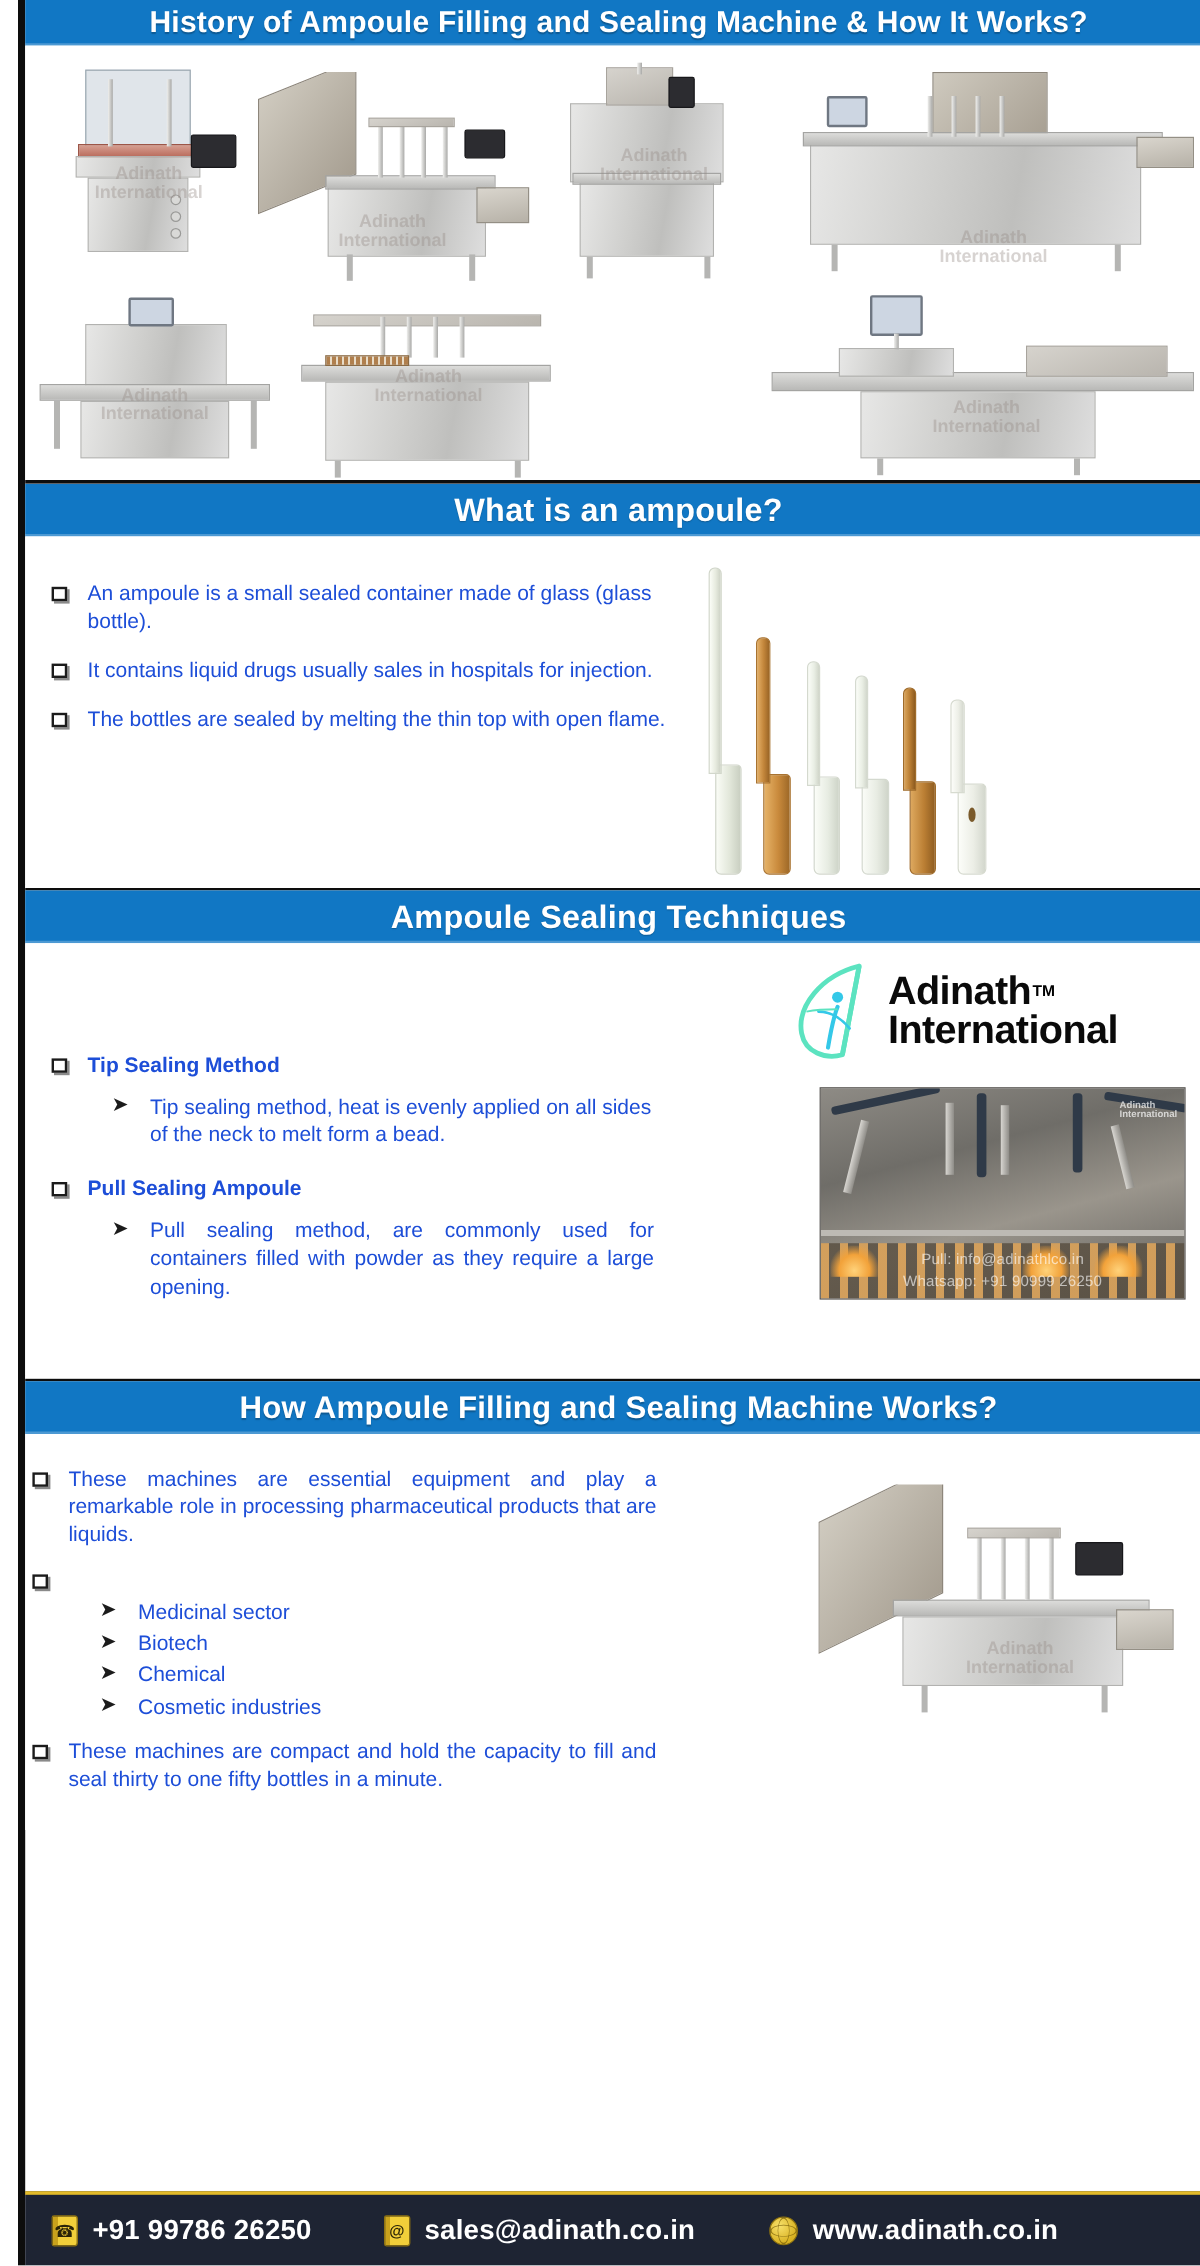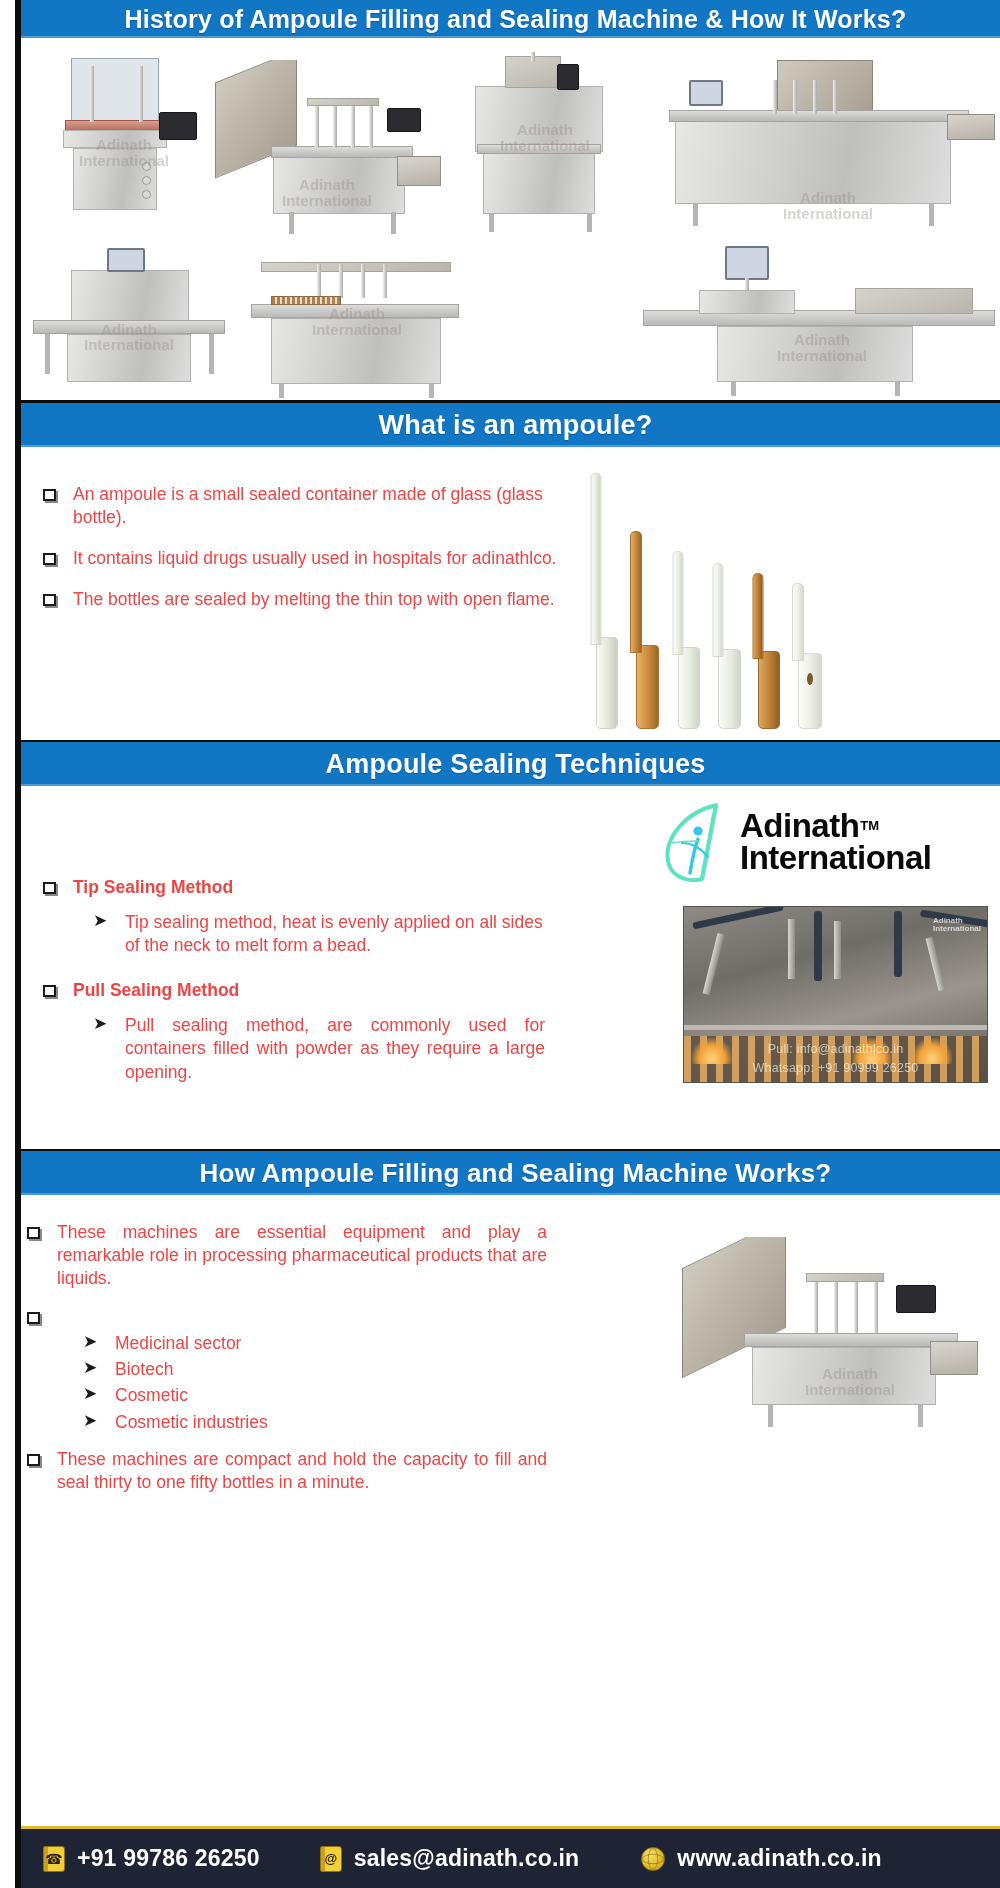--- a/index.html
+++ b/index.html
@@ -81,21 +81,21 @@
   .bullet-row { display: flex; align-items: flex-start; margin-bottom: 18px; }
   .sq {
     flex: 0 0 auto; width: 13px; height: 12px; margin: 6px 17px 0 0;
     border: 2px solid #1b1b1b; background:#ffffff;
     box-shadow: 2px 2px 0 #8a8a8a;
   }
   .arrow {
     flex: 0 0 auto; width: 16px; margin: 1px 16px 0 0;
     color:#1b1b1b; font-size: 17px; line-height: 1;
   }
-  .btxt { font-size: 17.5px; line-height: 1.32; color: #ef4444; }
+  .btxt { font-size: 17.5px; line-height: 1.32; color: #1d4ed8; }
   .btxt.b { font-weight: bold; font-size: 17.5px; }
   .btxt.j { text-align: justify; }
 
   
   .sec-amp { height: 290px; padding: 36px 0 0 0; position: relative; }
   .sec-amp .left { width: 540px; padding-left: 22px; }
   .ampoules {
     position: absolute; right: 168px; top: 14px; width: 250px; height: 268px;
   }
   .amp { position: absolute; bottom: 0; }
@@ -293,21 +293,21 @@
   <div class="content sec-amp">
     <div class="left">
 
       <div class="bullet-row">
         <span class="sq"></span>
         <span class="btxt">An ampoule is a small sealed container made of glass (glass bottle).</span>
       </div>
 
       <div class="bullet-row">
         <span class="sq"></span>
-        <span class="btxt">It contains liquid drugs usually used in hospitals for adinathlco.</span>
+        <span class="btxt">It contains liquid drugs usually sales in hospitals for injection.</span>
       </div>
 
       <div class="bullet-row">
         <span class="sq"></span>
         <span class="btxt">The bottles are sealed by melting the thin top with open flame.</span>
       </div>
     </div>
 
     <div class="ampoules">
       <div class="amp" style="left:4px;">
@@ -370,21 +370,21 @@
         <span class="btxt b">Tip Sealing Method</span>
       </div>
 
       <div class="sub-row" style="margin:0 0 22px 50px;">
         <span class="arrow">➤</span>
         <span class="btxt" style="max-width:420px;">Tip sealing method, heat is evenly applied on all sides of the neck to melt form a bead.</span>
       </div>
 
       <div class="bullet-row" style="margin-bottom:12px;">
         <span class="sq"></span>
-        <span class="btxt b">Pull Sealing Method</span>
+        <span class="btxt b">Pull Sealing Ampoule</span>
       </div>
 
       <div class="sub-row" style="margin:0 0 0 50px;">
         <span class="arrow">➤</span>
         <span class="btxt j" style="max-width:420px;">Pull sealing method, are commonly used for containers filled with powder as they require a large opening.</span>
       </div>
     </div>
 
     <div class="photo-seal">
       <div class="pipe" style="left:8px;top:6px;width:92px;height:7px;transform:rotate(-12deg);"></div>
@@ -431,21 +431,21 @@
         <div class="sub-row">
           <span class="arrow">➤</span>
           <span class="btxt">Medicinal sector</span>
         </div>
         <div class="sub-row">
           <span class="arrow">➤</span>
           <span class="btxt">Biotech</span>
         </div>
         <div class="sub-row">
           <span class="arrow">➤</span>
-          <span class="btxt">Cosmetic</span>
+          <span class="btxt">Chemical</span>
         </div>
         <div class="sub-row">
           <span class="arrow">➤</span>
           <span class="btxt">Cosmetic industries</span>
         </div>
       </div>
 
       <div class="bullet-row" style="margin-top:14px;">
         <span class="sq"></span>
         <span class="btxt j" style="max-width:490px;">These machines are compact and hold the capacity to fill and seal thirty to one fifty bottles in a minute.</span>

